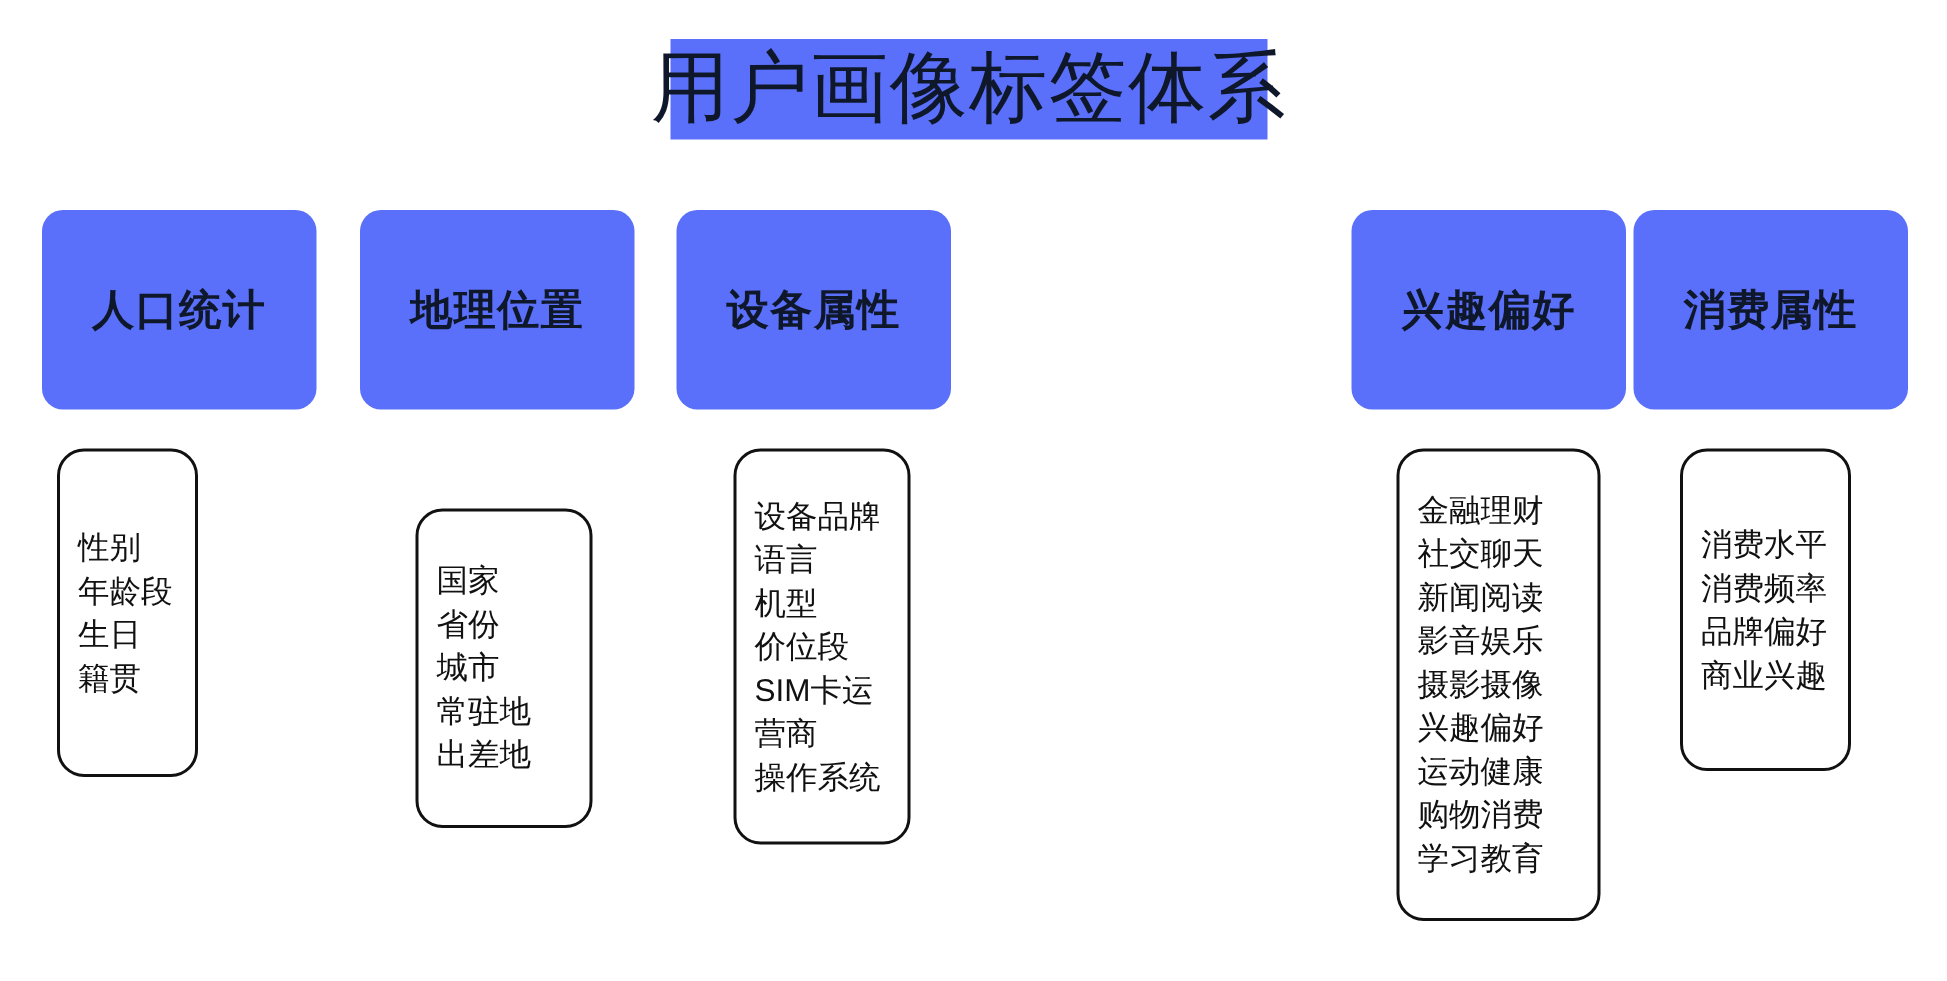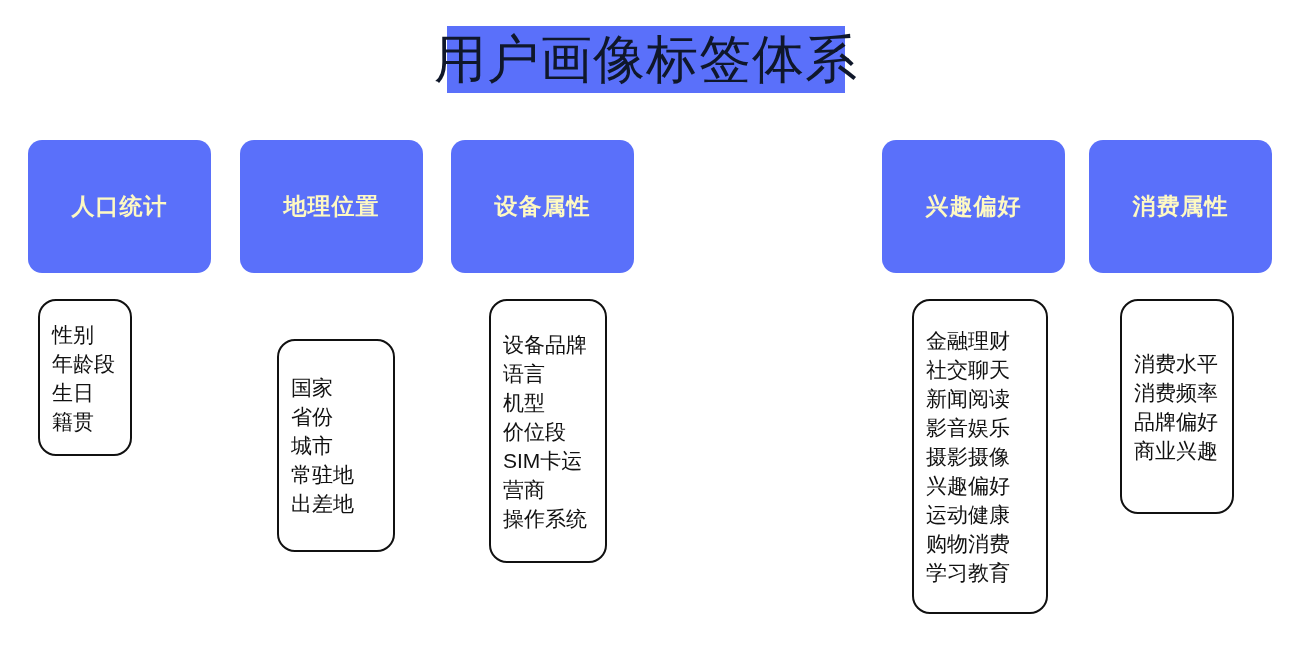--- a/index.html
+++ b/index.html
@@ -39,23 +39,23 @@
     align-items:center;
   }
   .header-box{
     width:183px;height:133px;
     background:#5a70fa;
     border-radius:14px;
     display:flex;align-items:center;justify-content:center;
     box-sizing:border-box;
   }
   .header-label{
-    font-size:23px;
+    font-size:28px;
     font-weight:bold;
-    color:#fef9c3;
+    color:#0f172a;
     letter-spacing:1px;
     white-space:nowrap;
   }
 
   .items-box{
     margin-top:26px;
     border:2.6px solid #111111;
     border-radius:18px;
     background:#ffffff;
     box-sizing:border-box;
@@ -74,24 +74,24 @@
     color:#111111;
     text-align:left;
     white-space:normal;
   }
 
   
   .col-0{left:28px;}
   .col-1{left:240px;gap:40px;}
   .col-2{left:451px;}
   .col-3{left:663px;}
-  .col-4{left:882px;}
+  .col-4{left:901px;}
   .col-5{left:1089px;}
 
-  .col-0 .items-box{width:94px;height:157px;margin-left:10px;align-self:flex-start;}
+  .col-0 .items-box{width:94px;height:219px;margin-left:10px;align-self:flex-start;}
   .col-1 .items-box{width:118px;height:213px;margin-left:37px;align-self:flex-start;}
   .col-2 .items-box{width:118px;height:264px;margin-left:38px;align-self:flex-start;}
   .col-3 .items-box{width:124px;height:249px;margin-left:32px;align-self:flex-start;}
   .col-4 .items-box{width:136px;height:315px;margin-left:30px;align-self:flex-start;}
   .col-5 .items-box{width:114px;height:215px;margin-left:31px;align-self:flex-start;}
 </style>
 </head>
 <body>
 
 <div id="canvas">

